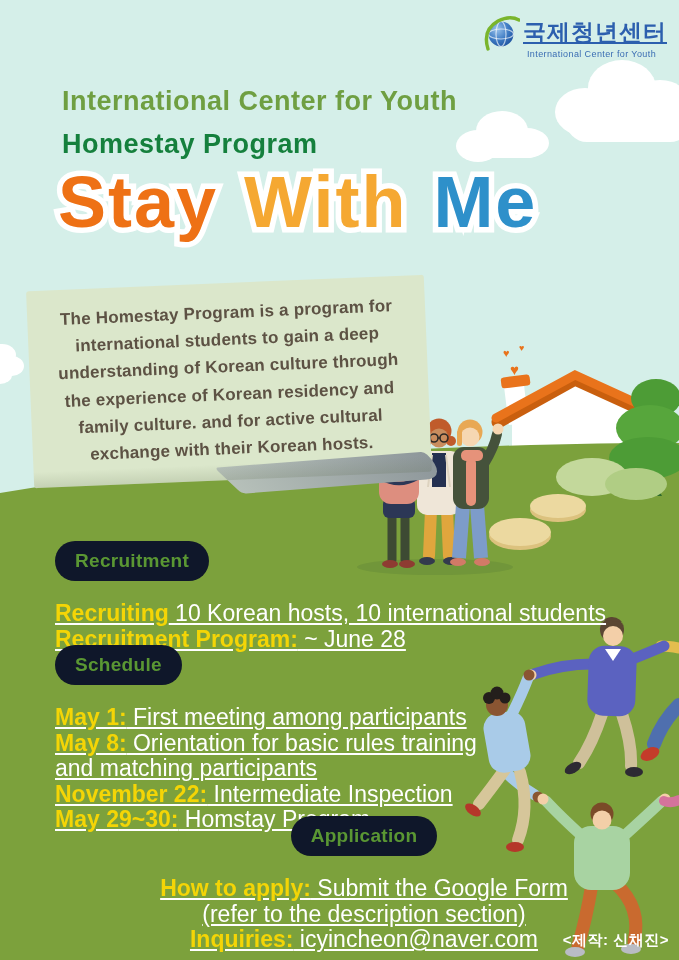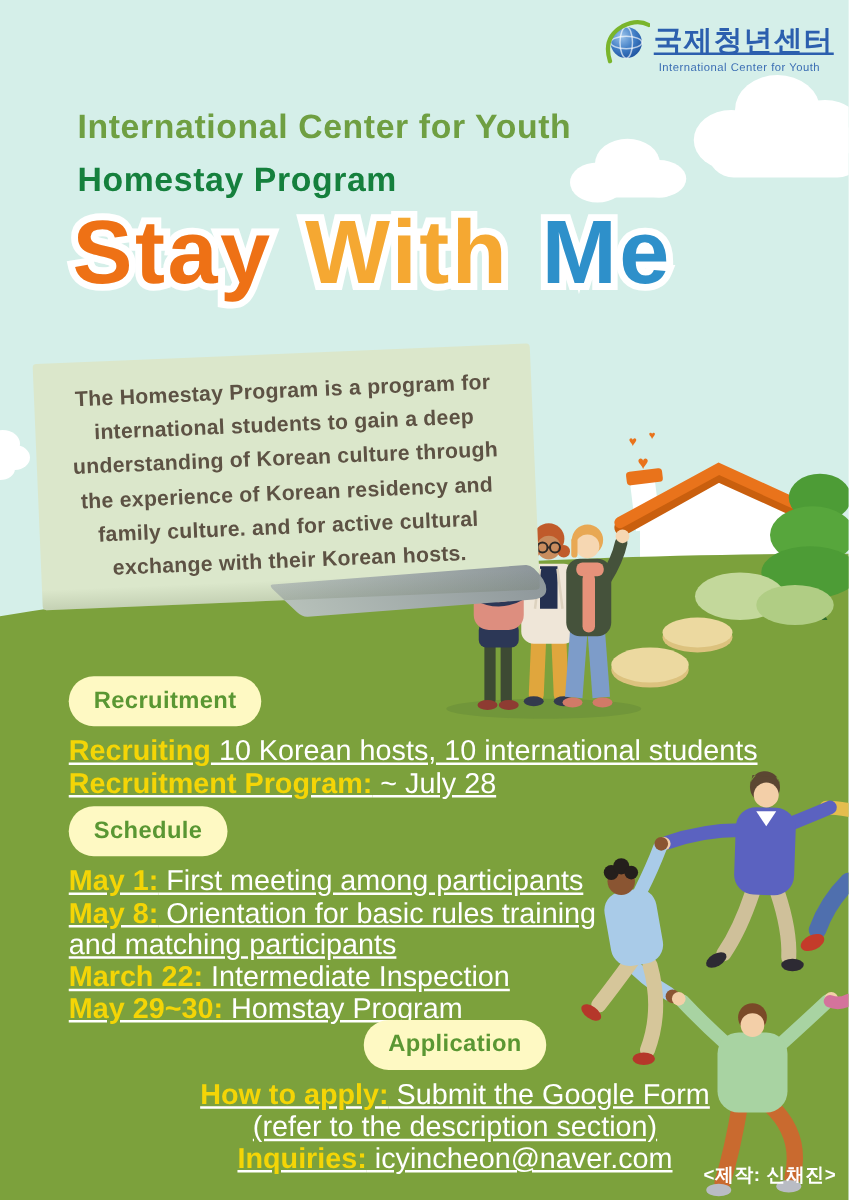--- a/index.html
+++ b/index.html
@@ -38,23 +38,23 @@
   .note::after{content:'';position:absolute;right:-6px;bottom:-11px;width:210px;height:28px;
     background:linear-gradient(100deg,#b7c1ba,#8d969a);
     transform:rotate(-2deg) skewX(42deg);border-radius:6px 6px 44px 8px;z-index:-1;}
   .note p{margin:0;text-align:center;color:#5d5244;font-size:17px;font-weight:bold;
     line-height:1.6;letter-spacing:.2px;}
   
   .sec{position:absolute;left:55px;width:618px;z-index:5;color:#fff;}
   .sec-recruitment{top:541px;}
   .sec-schedule{top:645px;}
   .sec-application{top:816px;text-align:center;}
-  .badge{display:inline-block;background:#fef9c3;color:#5a9733;font-weight:bold;
+  .badge{display:inline-block;background:#0f172a;color:#5a9733;font-weight:bold;
     font-size:19px;line-height:1;padding:10px 20px 11px;border-radius:21px;
-    letter-spacing:.3px;margin-bottom:7px;}
+    letter-spacing:.3px;margin-bottom:20px;}
   .lines{font-size:23px;line-height:25.6px;text-decoration:underline;}
   .lines p{margin:0;}
   .lbl{color:#f4d506;font-weight:bold;}
   .txt{color:#ffffff;}
   .credit{position:absolute;right:10px;top:931px;z-index:6;color:#ffffff;
     font-size:15px;font-weight:bold;letter-spacing:.5px;margin-left:21px;}
 </style>
 </head>
 <body>
 
@@ -257,31 +257,31 @@
   </div>
 
   <div class="note">
     <p>The Homestay Program is a program for international students to gain a deep understanding of Korean culture through the experience of Korean residency and family culture. and for active cultural exchange with their Korean hosts.</p>
   </div>
 
   <section class="sec sec-recruitment">
     <div class="badge">Recruitment</div>
     <div class="lines">
       <p><span class="lbl">Recruiting</span><span class="txt"> 10 Korean hosts, 10 international students</span></p>
-      <p><span class="lbl">Recruitment Program:</span><span class="txt"> ~ July 28</span></p>
+      <p><span class="lbl">Recruitment Program:</span><span class="txt"> ~ June 28</span></p>
     </div>
   </section>
 
   <section class="sec sec-schedule">
     <div class="badge">Schedule</div>
     <div class="lines">
       <p><span class="lbl">May 1:</span><span class="txt"> First meeting among participants</span></p>
       <p><span class="lbl">May 8:</span><span class="txt"> Orientation for basic rules training</span></p>
       <p><span class="lbl"></span><span class="txt">and matching participants</span></p>
-      <p><span class="lbl">March 22:</span><span class="txt"> Intermediate Inspection</span></p>
+      <p><span class="lbl">November 22:</span><span class="txt"> Intermediate Inspection</span></p>
       <p><span class="lbl">May 29~30:</span><span class="txt"> Homstay Program</span></p>
     </div>
   </section>
 
   <section class="sec sec-application">
     <div class="badge">Application</div>
     <div class="lines">
       <p><span class="lbl">How to apply:</span><span class="txt"> Submit the Google Form</span></p>
       <p><span class="lbl"></span><span class="txt">(refer to the description section)</span></p>
       <p><span class="lbl">Inquiries:</span><span class="txt"> icyincheon@naver.com</span></p>

